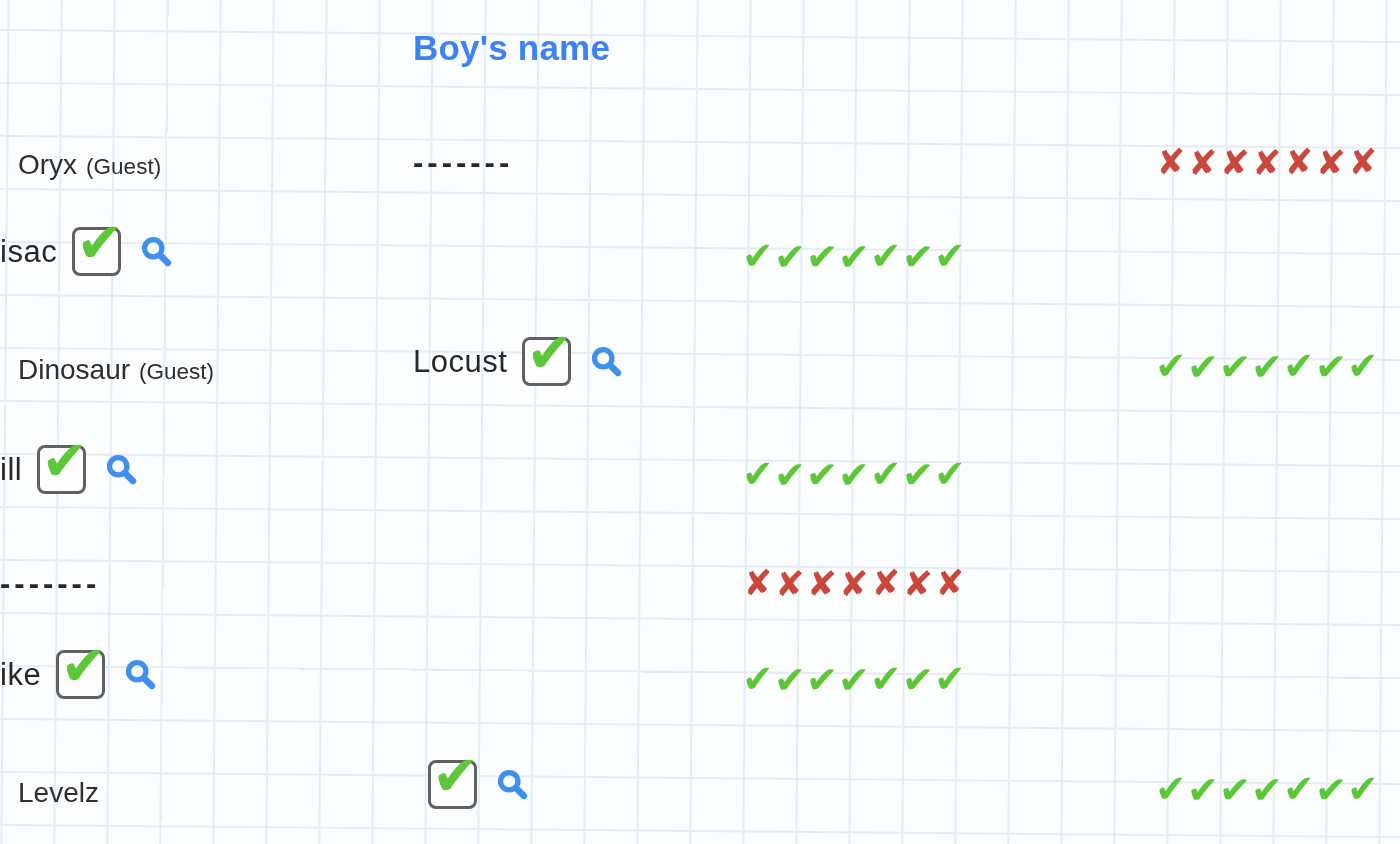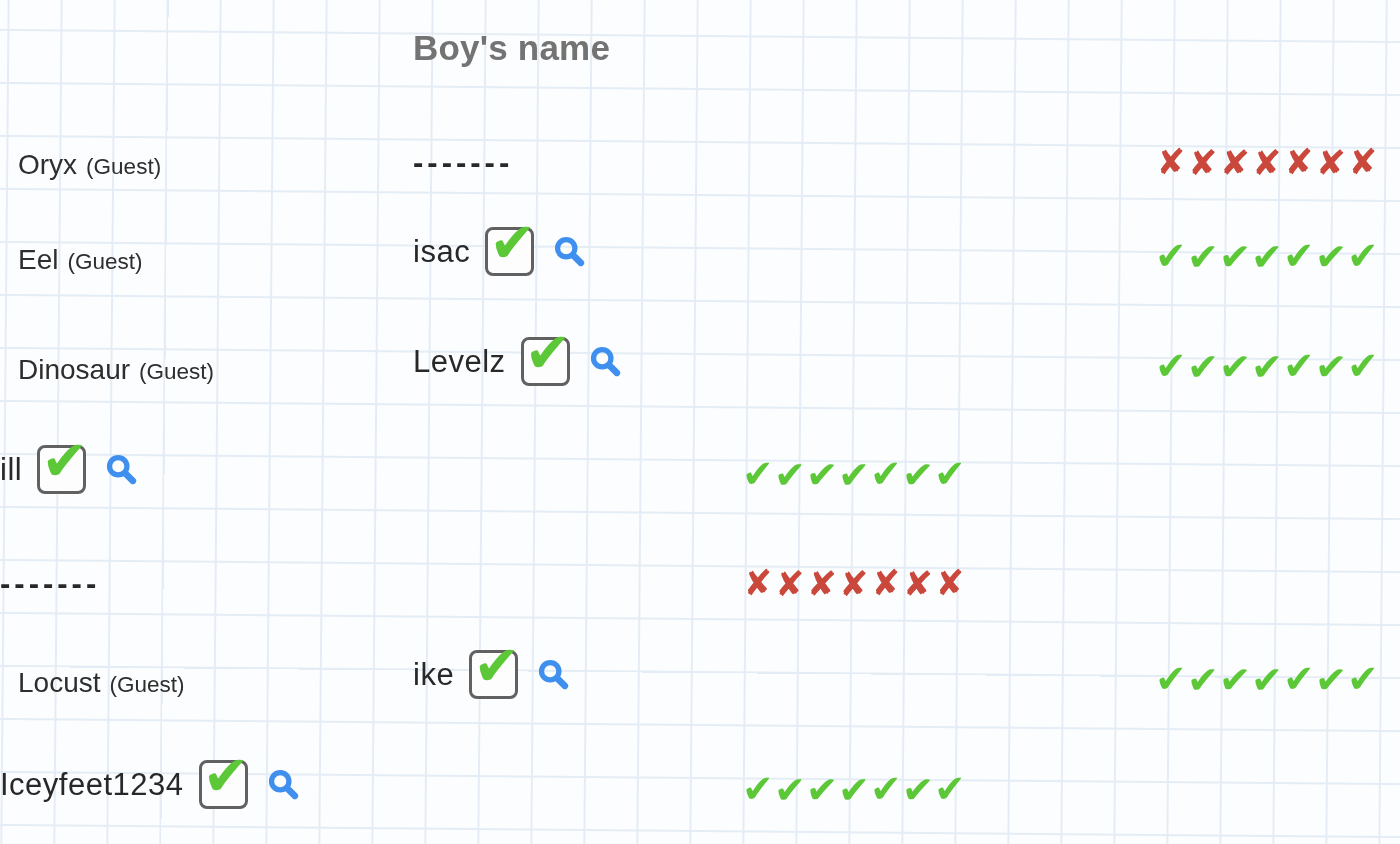--- a/index.html
+++ b/index.html
@@ -23,21 +23,21 @@
     transform: rotate(0.5deg);
   }
   .sheet { position: absolute; left: 0; top: 0; width: 1400px; height: 844px; }
 
   .header-row {
     position: absolute; top: 20px; left: 0; right: 0; height: 56px;
     display: flex; align-items: center;
   }
   .header-spacer { width: 413px; flex: none; }
   .category-title {
-    margin: 0; font-size: 35px; font-weight: 700; color: #737373;
+    margin: 0; font-size: 35px; font-weight: 700; color: #3b82f6;
     letter-spacing: 0.2px;
   }
 
   .row {
     position: absolute; left: 0; width: 1400px; height: 48px;
     display: flex; align-items: flex-end;
   }
   .col-name {
     width: 413px; flex: none; padding-left: 18px; box-sizing: border-box;
     white-space: nowrap;
@@ -105,23 +105,20 @@
         <span class="mark mark-cross">✘</span>
         <span class="mark mark-cross">✘</span>
         <span class="mark mark-cross">✘</span>
         <span class="mark mark-cross">✘</span>
         <span class="mark mark-cross">✘</span>
         <span class="mark mark-cross">✘</span>
       </div>
   </div>
 
   <div class="row" style="top:228px">
-    <div class="col-name">
-      <span class="pname">Eel</span><span class="pguest">(Guest)</span>
-    </div>
     <div class="col-answer">
       <span class="answer">isac</span>
       <span class="checkbox">
           <span class="cbcheck">✔</span>
         </span>
       <span class="magnifier">
         <svg viewBox="0 0 36 36" width="34" height="34">
             <circle cx="14" cy="14" r="9.2" fill="none" stroke="currentColor" stroke-width="5.6"></circle>
             <line x1="21.5" y1="21.5" x2="29.5" y2="29.5" stroke="currentColor" stroke-width="7" stroke-linecap="round"></line>
           </svg>
@@ -136,21 +133,21 @@
         <span class="mark mark-check">✔</span>
         <span class="mark mark-check">✔</span>
       </div>
   </div>
 
   <div class="row" style="top:338px">
     <div class="col-name">
       <span class="pname">Dinosaur</span><span class="pguest">(Guest)</span>
     </div>
     <div class="col-answer">
-      <span class="answer">Levelz</span>
+      <span class="answer">Locust</span>
       <span class="checkbox">
           <span class="cbcheck">✔</span>
         </span>
       <span class="magnifier">
         <svg viewBox="0 0 36 36" width="34" height="34">
             <circle cx="14" cy="14" r="9.2" fill="none" stroke="currentColor" stroke-width="5.6"></circle>
             <line x1="21.5" y1="21.5" x2="29.5" y2="29.5" stroke="currentColor" stroke-width="7" stroke-linecap="round"></line>
           </svg>
       </span>
     </div>
@@ -199,49 +196,48 @@
         <span class="mark mark-cross">✘</span>
         <span class="mark mark-cross">✘</span>
         <span class="mark mark-cross">✘</span>
         <span class="mark mark-cross">✘</span>
         <span class="mark mark-cross">✘</span>
         <span class="mark mark-cross">✘</span>
       </div>
   </div>
 
   <div class="row" style="top:651px">
+    <div class="col-answer">
+      <span class="answer">ike</span>
+      <span class="checkbox">
+          <span class="cbcheck">✔</span>
+        </span>
+      <span class="magnifier">
+        <svg viewBox="0 0 36 36" width="34" height="34">
+            <circle cx="14" cy="14" r="9.2" fill="none" stroke="currentColor" stroke-width="5.6"></circle>
+            <line x1="21.5" y1="21.5" x2="29.5" y2="29.5" stroke="currentColor" stroke-width="7" stroke-linecap="round"></line>
+          </svg>
+      </span>
+    </div>
+    <div class="col-votes">
+        <span class="mark mark-check">✔</span>
+        <span class="mark mark-check">✔</span>
+        <span class="mark mark-check">✔</span>
+        <span class="mark mark-check">✔</span>
+        <span class="mark mark-check">✔</span>
+        <span class="mark mark-check">✔</span>
+        <span class="mark mark-check">✔</span>
+      </div>
+  </div>
+
+  <div class="row" style="top:761px">
     <div class="col-name">
-      <span class="pname">Locust</span><span class="pguest">(Guest)</span>
-    </div>
-    <div class="col-answer">
-      <span class="answer">ike</span>
-      <span class="checkbox">
-          <span class="cbcheck">✔</span>
-        </span>
-      <span class="magnifier">
-        <svg viewBox="0 0 36 36" width="34" height="34">
-            <circle cx="14" cy="14" r="9.2" fill="none" stroke="currentColor" stroke-width="5.6"></circle>
-            <line x1="21.5" y1="21.5" x2="29.5" y2="29.5" stroke="currentColor" stroke-width="7" stroke-linecap="round"></line>
-          </svg>
-      </span>
-    </div>
-    <div class="col-votes">
-        <span class="mark mark-check">✔</span>
-        <span class="mark mark-check">✔</span>
-        <span class="mark mark-check">✔</span>
-        <span class="mark mark-check">✔</span>
-        <span class="mark mark-check">✔</span>
-        <span class="mark mark-check">✔</span>
-        <span class="mark mark-check">✔</span>
-      </div>
-  </div>
-
-  <div class="row" style="top:761px">
-    <div class="col-answer">
-      <span class="answer">Iceyfeet1234</span>
+      <span class="pname">Levelz</span><span class="pguest"></span>
+    </div>
+    <div class="col-answer">
       <span class="checkbox">
           <span class="cbcheck">✔</span>
         </span>
       <span class="magnifier">
         <svg viewBox="0 0 36 36" width="34" height="34">
             <circle cx="14" cy="14" r="9.2" fill="none" stroke="currentColor" stroke-width="5.6"></circle>
             <line x1="21.5" y1="21.5" x2="29.5" y2="29.5" stroke="currentColor" stroke-width="7" stroke-linecap="round"></line>
           </svg>
       </span>
     </div>

